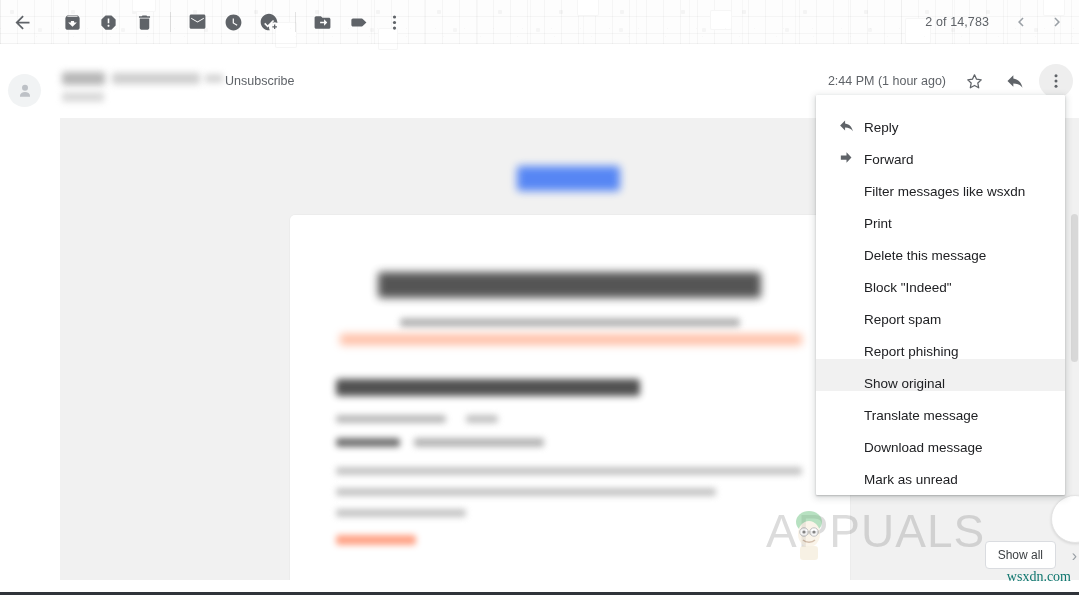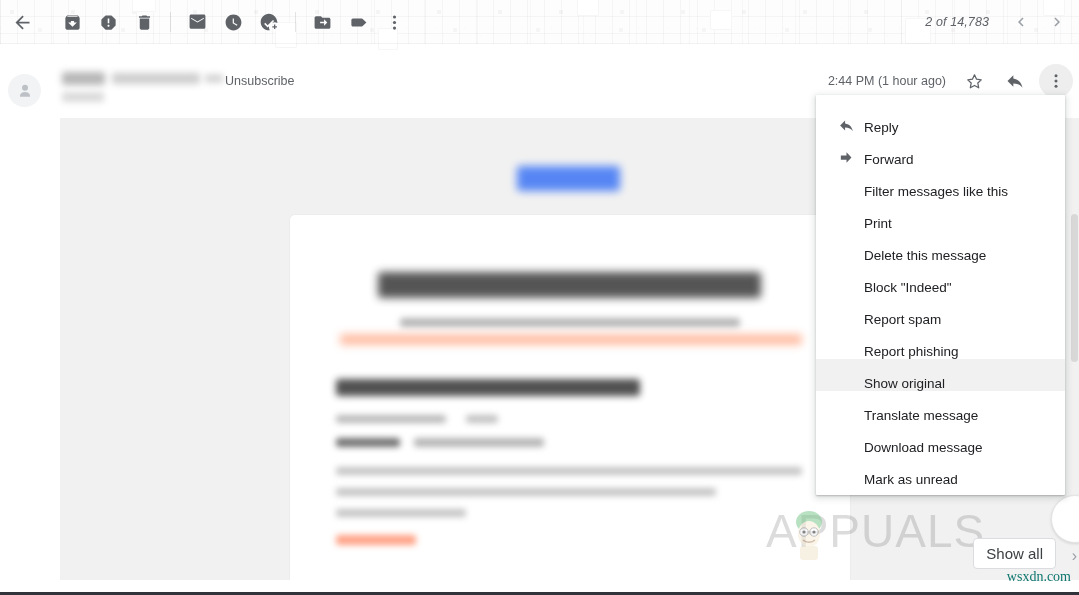--- a/index.html
+++ b/index.html
@@ -68,21 +68,20 @@
   }
 
   
   .toolbar {
     position: absolute;
     left: 0; top: 0;
     width: 1079px;
     height: 44px;
     display: flex;
     align-items: center;
-    font-style: italic;
   }
 
   .tb-btn {
     width: 36px;
     height: 36px;
     display: flex;
     align-items: center;
     justify-content: center;
     border-radius: 50%;
     cursor: pointer;
@@ -366,21 +365,21 @@
 
   
   .show-all {
     position: absolute;
     right: 23px;
     bottom: 26px;
     padding: 6px 12px;
     border: 1px solid #dadce0;
     border-radius: 4px;
     background: #ffffff;
-    font-size: 15px;
+    font-size: 12px;
     color: #3c4043;
     cursor: pointer;
     white-space: nowrap;
     margin-left: 12px;
   }
   .bottom-chev {
     position: absolute;
     right: 2px;
     bottom: 30px;
     font-size: 16px;
@@ -645,21 +644,21 @@
     <div class="menu-item has-icon">
       <span class="mi-icon">
         <svg width="17" height="17" viewBox="0 0 24 24" fill="#5f6368">
           <path d="M4 9v6h8v4.5l7-7.5-7-7.5V9H4z"></path>
         </svg>
       </span>
       <span>Forward</span>
     </div>
 
     <div class="menu-item has-icon">
-      <span>Filter messages like this</span>
+      <span>Filter messages like wsxdn</span>
     </div>
 
     <div class="menu-item has-icon">
       <span>Print</span>
     </div>
 
     <div class="menu-item has-icon">
       <span>Delete this message</span>
     </div>
 

